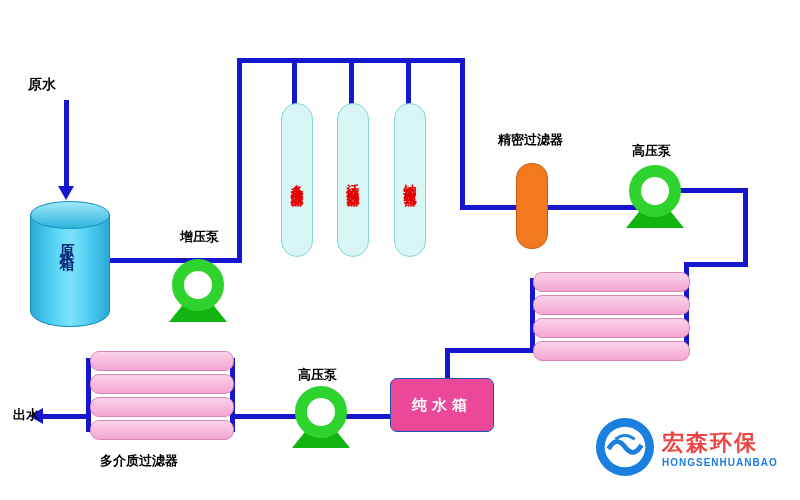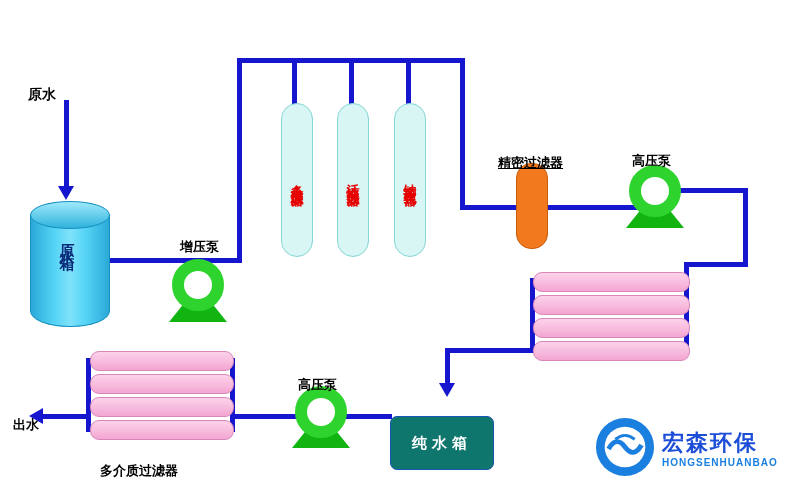--- a/index.html
+++ b/index.html
@@ -6,21 +6,21 @@
   body{font-family:"Liberation Sans","DejaVu Sans",sans-serif;background:#fff;}
   .canvas{position:relative;width:800px;height:500px;background:#fff;overflow:hidden;}
 
   
   .pipe{position:absolute;background:#1616cf;z-index:1;}
   .arrow{position:absolute;width:0;height:0;z-index:1;}
   .arrow.down{border-left:8px solid transparent;border-right:8px solid transparent;border-top:14px solid #1616cf;}
   .arrow.left{border-top:8px solid transparent;border-bottom:8px solid transparent;border-right:14px solid #1616cf;}
 
   
-  .lbl{position:absolute;color:#000;font-size:13px;font-weight:bold;z-index:5;white-space:nowrap;margin-top:10px;}
+  .lbl{position:absolute;color:#000;font-size:13px;font-weight:bold;z-index:5;white-space:nowrap;}
 
   
   .tank-body{position:absolute;left:30px;top:214px;width:78px;height:112px;
     background:linear-gradient(90deg,#2aa9d8 0%,#55d4f5 30%,#7fe2fb 50%,#55d4f5 70%,#2aa9d8 100%);
     border:1px solid #1691bf;border-top:none;border-radius:0 0 39px 39px / 0 0 16px 16px;z-index:2;}
   .tank-top{position:absolute;left:30px;top:201px;width:78px;height:26px;border-radius:50%;
     background:linear-gradient(180deg,#9fe9fb,#2fb3dd);border:1px solid #1691bf;z-index:3;}
   .tank-label{position:absolute;left:57px;top:232px;z-index:4;color:#0a2a7a;font-weight:bold;font-size:15px;
     writing-mode:vertical-rl;text-orientation:upright;letter-spacing:6px;}
 
@@ -38,27 +38,27 @@
   .pump-tri{position:absolute;width:0;height:0;border-left:29px solid transparent;
     border-right:29px solid transparent;border-bottom:36px solid #12b412;z-index:2;}
   .pump-circle{position:absolute;width:28px;height:28px;background:#fff;border:12px solid #2ed32e;
     border-radius:50%;z-index:3;}
 
   
   .membrane{position:absolute;height:18px;background:linear-gradient(180deg,#fcd3ea,#f3a6d2);
     border:1px solid #d887b8;border-radius:9px;z-index:2;}
 
   
-  .pure-tank{position:absolute;left:390px;top:416px;width:102px;height:52px;background:#0f766e;
+  .pure-tank{position:absolute;left:390px;top:378px;width:102px;height:52px;background:#ec4899;
     border:1px solid #1a56b8;border-radius:7px;z-index:2;display:flex;align-items:center;justify-content:center;
     color:#fff;font-weight:bold;font-size:15px;letter-spacing:5px;}
 
   
   .logo-icon{position:absolute;left:594px;top:416px;width:62px;height:62px;z-index:2;}
-  .logo-cn{position:absolute;left:662px;top:428px;color:#1d4ed8;font-weight:bold;font-size:22px;
+  .logo-cn{position:absolute;left:662px;top:428px;color:#ef4444;font-weight:bold;font-size:22px;
     letter-spacing:2px;z-index:2;}
   .logo-en{position:absolute;left:662px;top:457px;color:#1b7fe0;font-weight:bold;font-size:10px;
     letter-spacing:1px;z-index:2;}
 </style>
 </head>
 <body>
 
 <div class="canvas">
 
   <div class="pipe" style="left:64px;top:100px;width:5px;height:88px;"></div>
@@ -122,21 +122,21 @@
   <div class="pump-tri" style="left:292px;top:412px;"></div>
   <div class="pump-circle" style="left:295px;top:386px;"></div>
 
   <div class="membrane" style="left:90px;top:351px;width:142px;"></div>
   <div class="membrane" style="left:90px;top:374px;width:142px;"></div>
   <div class="membrane" style="left:90px;top:397px;width:142px;"></div>
   <div class="membrane" style="left:90px;top:420px;width:142px;"></div>
 
   <div class="lbl" style="left:28px;top:76px;font-size:14px;">原水</div>
   <div class="lbl" style="left:180px;top:228px;">增压泵</div>
-  <div class="lbl" style="left:498px;top:144px;text-decoration:underline;">精密过滤器</div>
+  <div class="lbl" style="left:498px;top:131px;">精密过滤器</div>
   <div class="lbl" style="left:632px;top:142px;">高压泵</div>
   <div class="lbl" style="left:298px;top:366px;">高压泵</div>
   <div class="lbl" style="left:100px;top:452px;">多介质过滤器</div>
   <div class="lbl" style="left:13px;top:406px;text-align:right;">出水</div>
 
   <div class="logo-icon">
     <svg width="62" height="62" viewBox="0 0 64 64">
       <circle cx="32" cy="32" r="30" fill="#1b7fe0"></circle>
       <circle cx="32" cy="32" r="21" fill="#ffffff"></circle>
       <path d="M15 34 q8 -14 17 -2 q9 12 17 -2" stroke="#1b7fe0" stroke-width="5" fill="none"></path>

